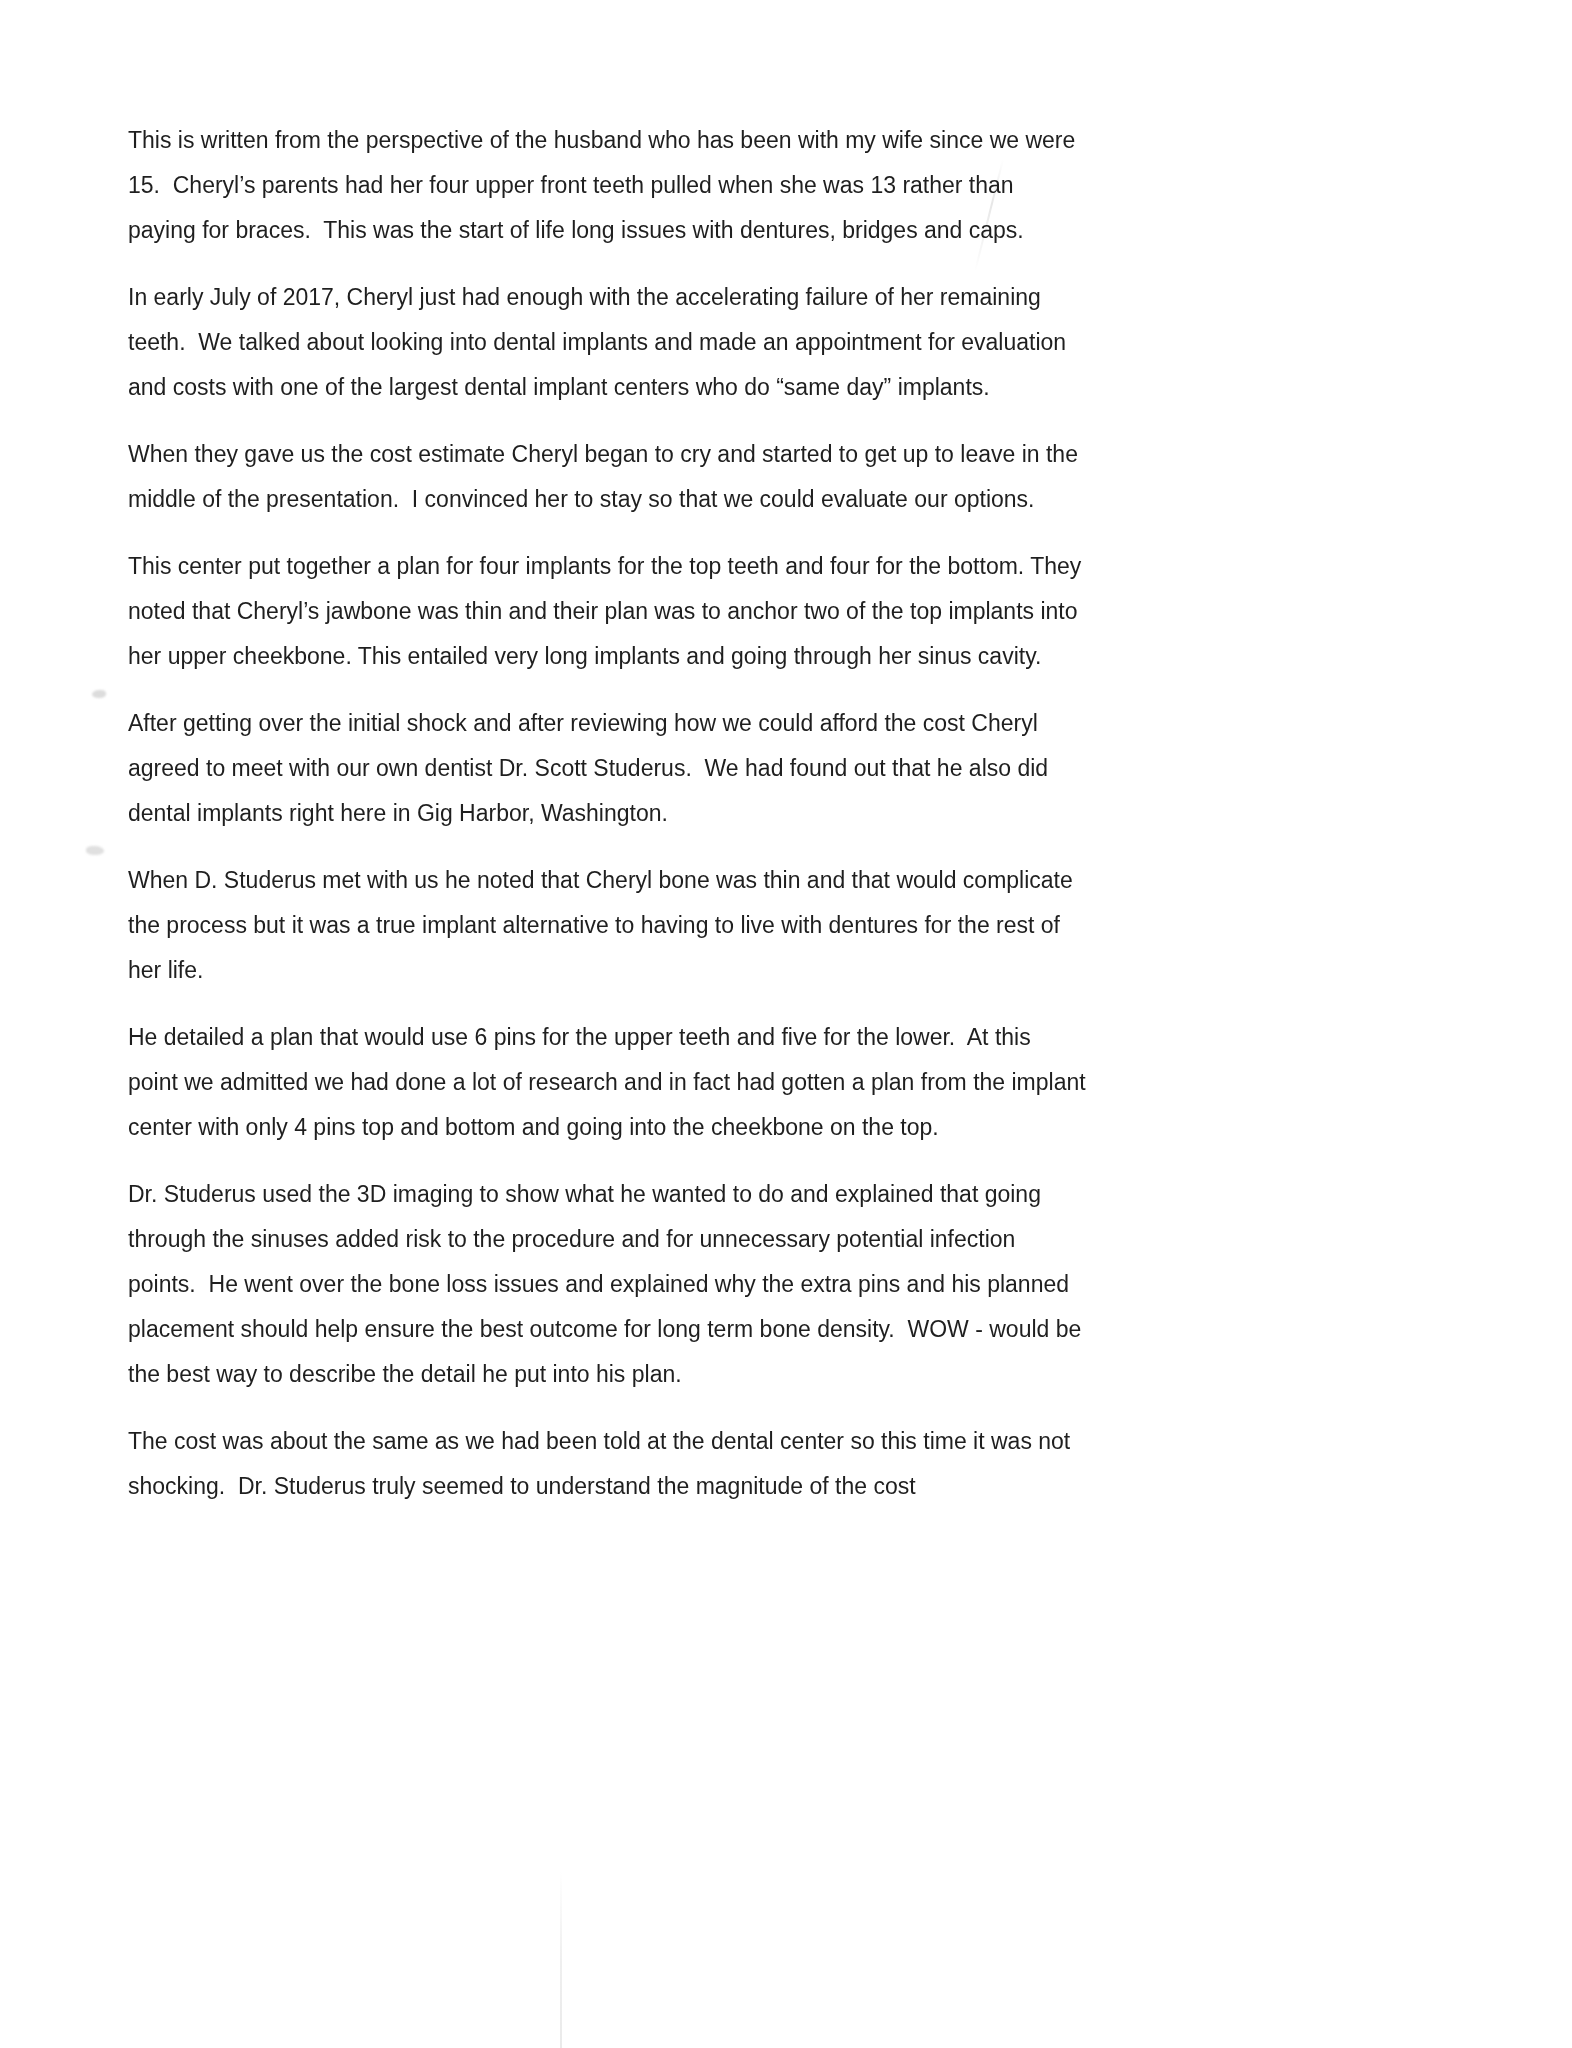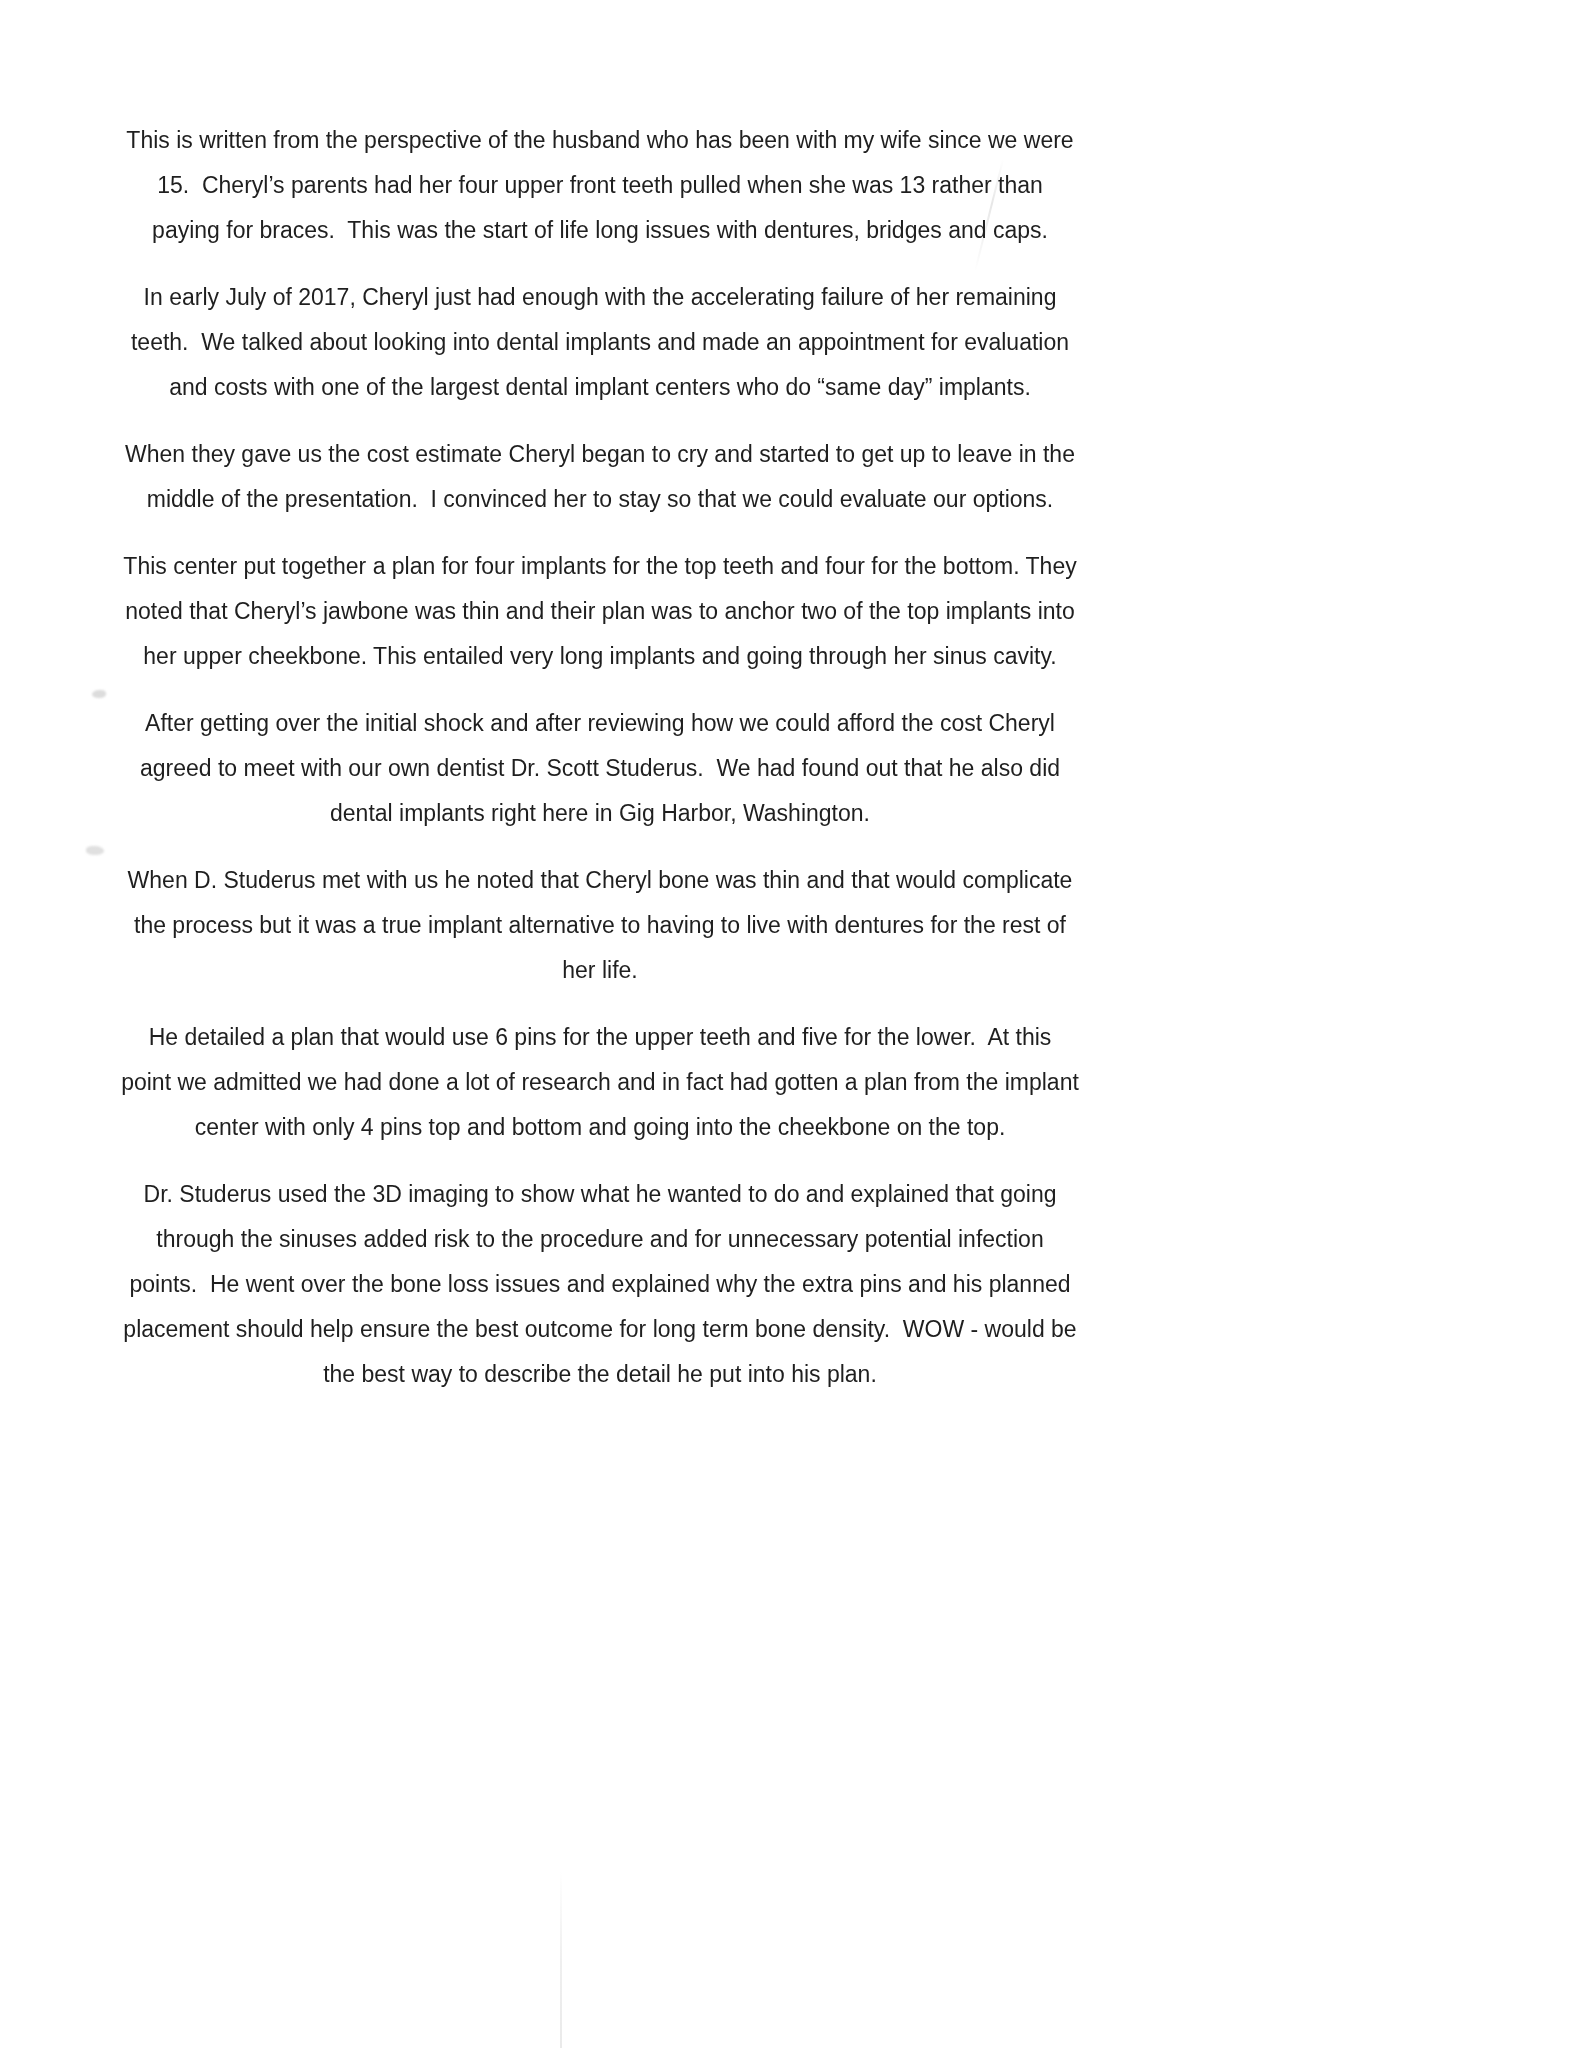--- a/index.html
+++ b/index.html
@@ -11,24 +11,23 @@
     position: relative;
     width: 1572px;
     height: 2048px;
     background: #ffffff;
     overflow: hidden;
     font-family: "Liberation Sans", sans-serif;
     color: #1f1f1f;
   }
   .content {
     position: absolute;
-    left: 121px;
+    left: 128px;
     top: 118px;
     width: 958px;
-    text-align: center;
   }
   .content p {
     margin: 0 0 22px 0;
     font-size: 23px;
     line-height: 45px;
     white-space: pre-wrap;
     color: #1f1f1f;
   }
   .content p strong {
     font-weight: 700;
@@ -88,15 +87,16 @@
 
   <div class="content">
     <p><strong></strong><span>This is written from the perspective of the husband who has been with my wife since we were 15.  Cheryl’s parents had her four upper front teeth pulled when she was 13 rather than paying for braces.  This was the start of life long issues with dentures, bridges and caps.</span></p>
     <p><strong></strong><span>In early July of 2017, Cheryl just had enough with the accelerating failure of her remaining teeth.  We talked about looking into dental implants and made an appointment for evaluation and costs with one of the largest dental implant centers who do “same day” implants.</span></p>
     <p><strong></strong><span>When they gave us the cost estimate Cheryl began to cry and started to get up to leave in the middle of the presentation.  I convinced her to stay so that we could evaluate our options.</span></p>
     <p><strong></strong><span>This center put together a plan for four implants for the top teeth and four for the bottom. They noted that Cheryl’s jawbone was thin and their plan was to anchor two of the top implants into her upper cheekbone. This entailed very long implants and going through her sinus cavity.</span></p>
     <p><strong></strong><span>After getting over the initial shock and after reviewing how we could afford the cost Cheryl agreed to meet with our own dentist Dr. Scott Studerus.  We had found out that he also did dental implants right here in Gig Harbor, Washington.</span></p>
     <p><strong></strong><span>When D. Studerus met with us he noted that Cheryl bone was thin and that would complicate the process but it was a true implant alternative to having to live with dentures for the rest of her life.</span></p>
     <p><strong></strong><span>He detailed a plan that would use 6 pins for the upper teeth and five for the lower.  At this point we admitted we had done a lot of research and in fact had gotten a plan from the implant center with only 4 pins top and bottom and going into the cheekbone on the top.</span></p>
     <p><strong></strong><span>Dr. Studerus used the 3D imaging to show what he wanted to do and explained that going through the sinuses added risk to the procedure and for unnecessary potential infection points.  He went over the bone loss issues and explained why the extra pins and his planned placement should help ensure the best outcome for long term bone density.  WOW - would be the best way to describe the detail he put into his plan.</span></p>
+    <p><strong></strong><span>The cost was about the same as we had been told at the dental center so this time it was not shocking.  Dr. Studerus truly seemed to understand the magnitude of the cost</span></p>
   </div>
 
 </div>
 
 </body></html>

